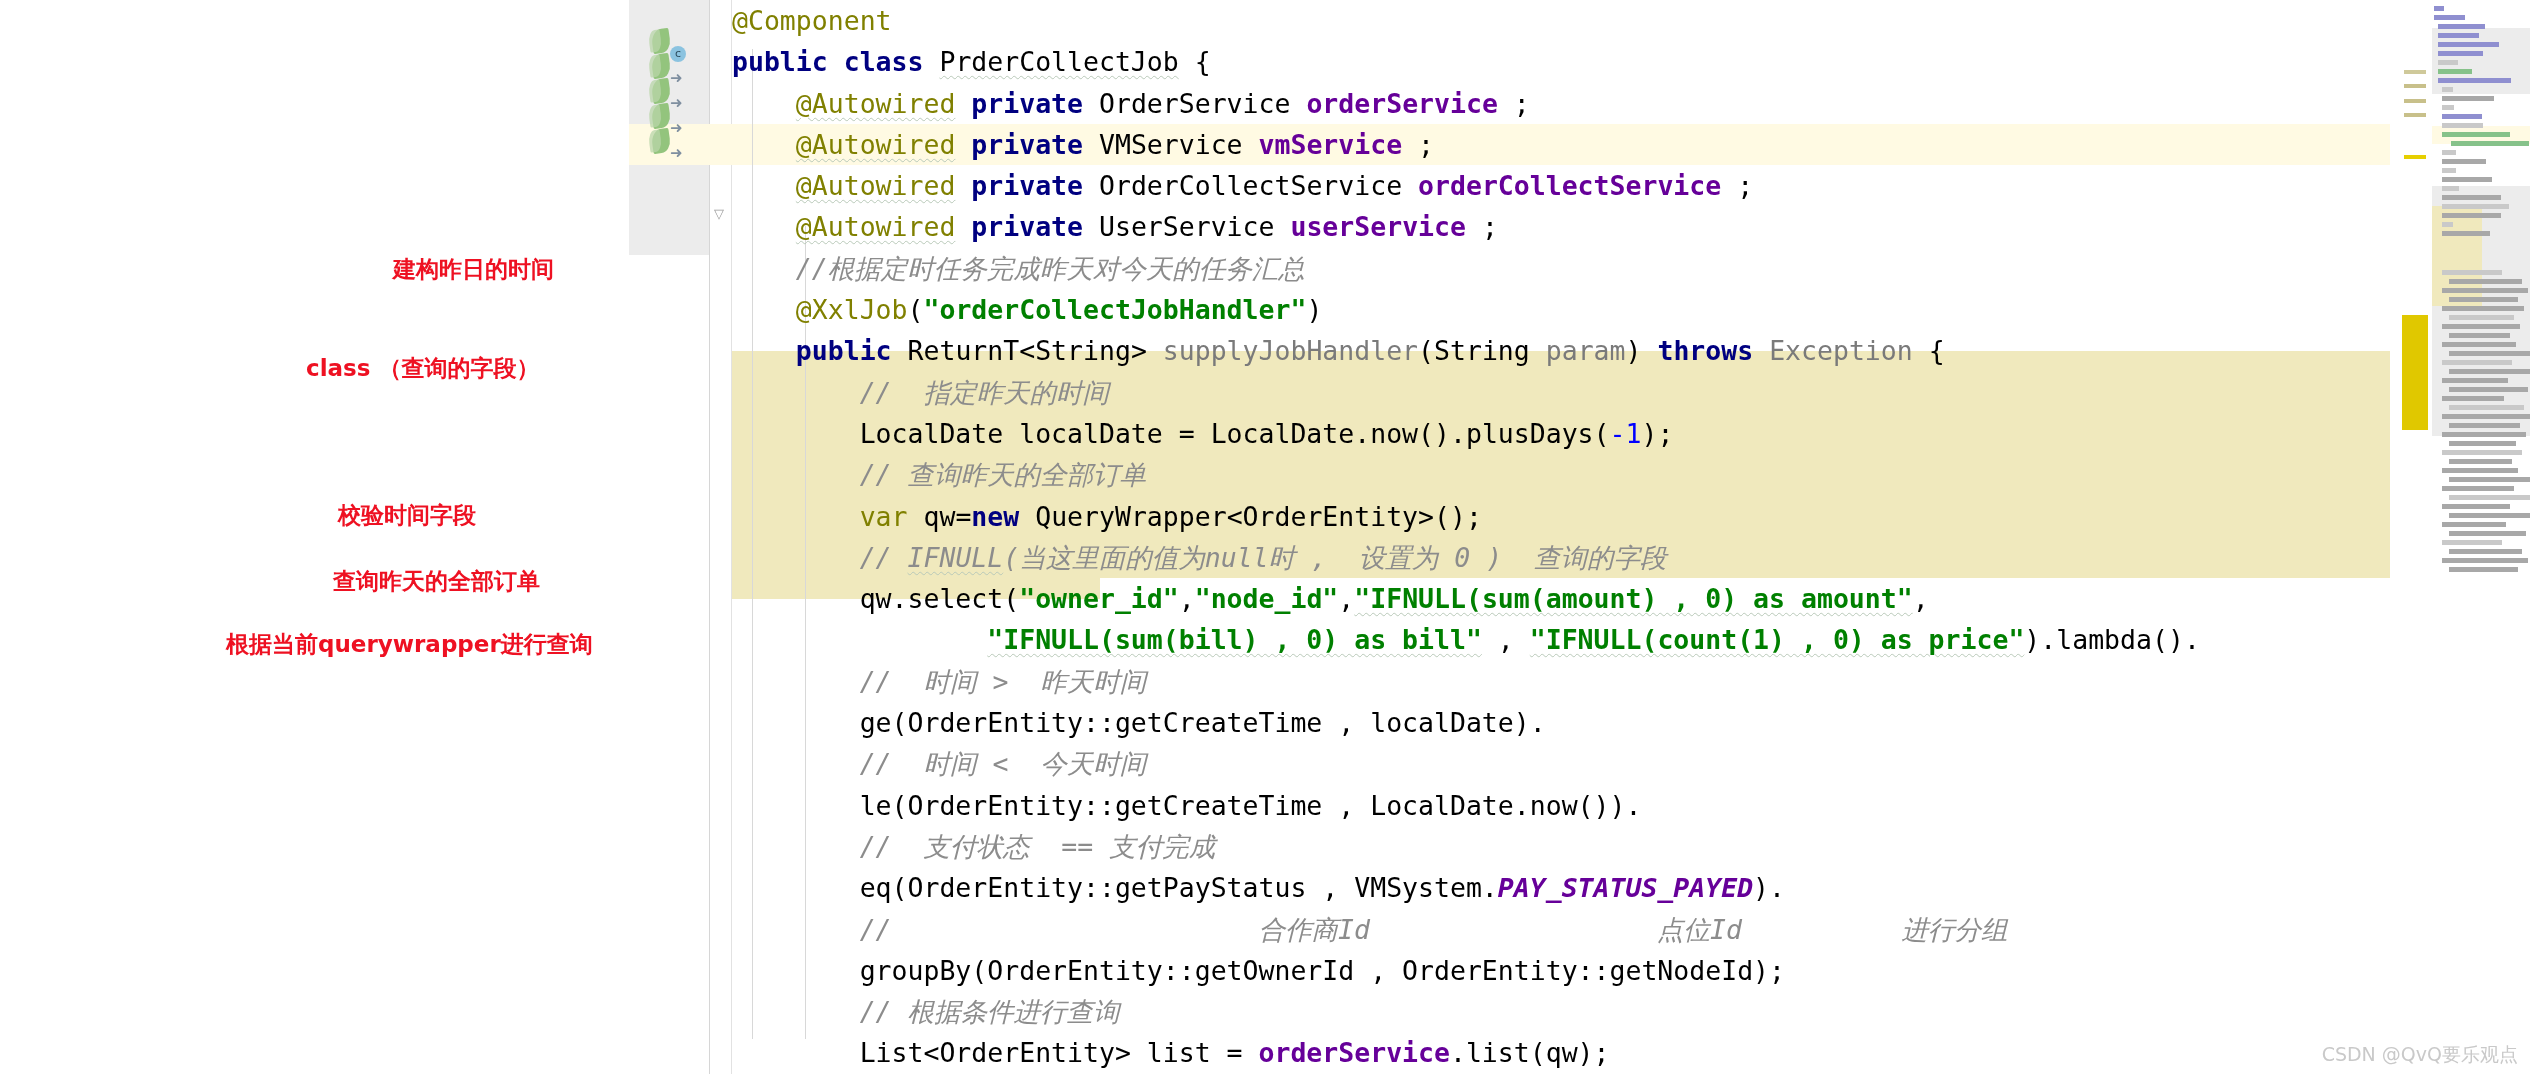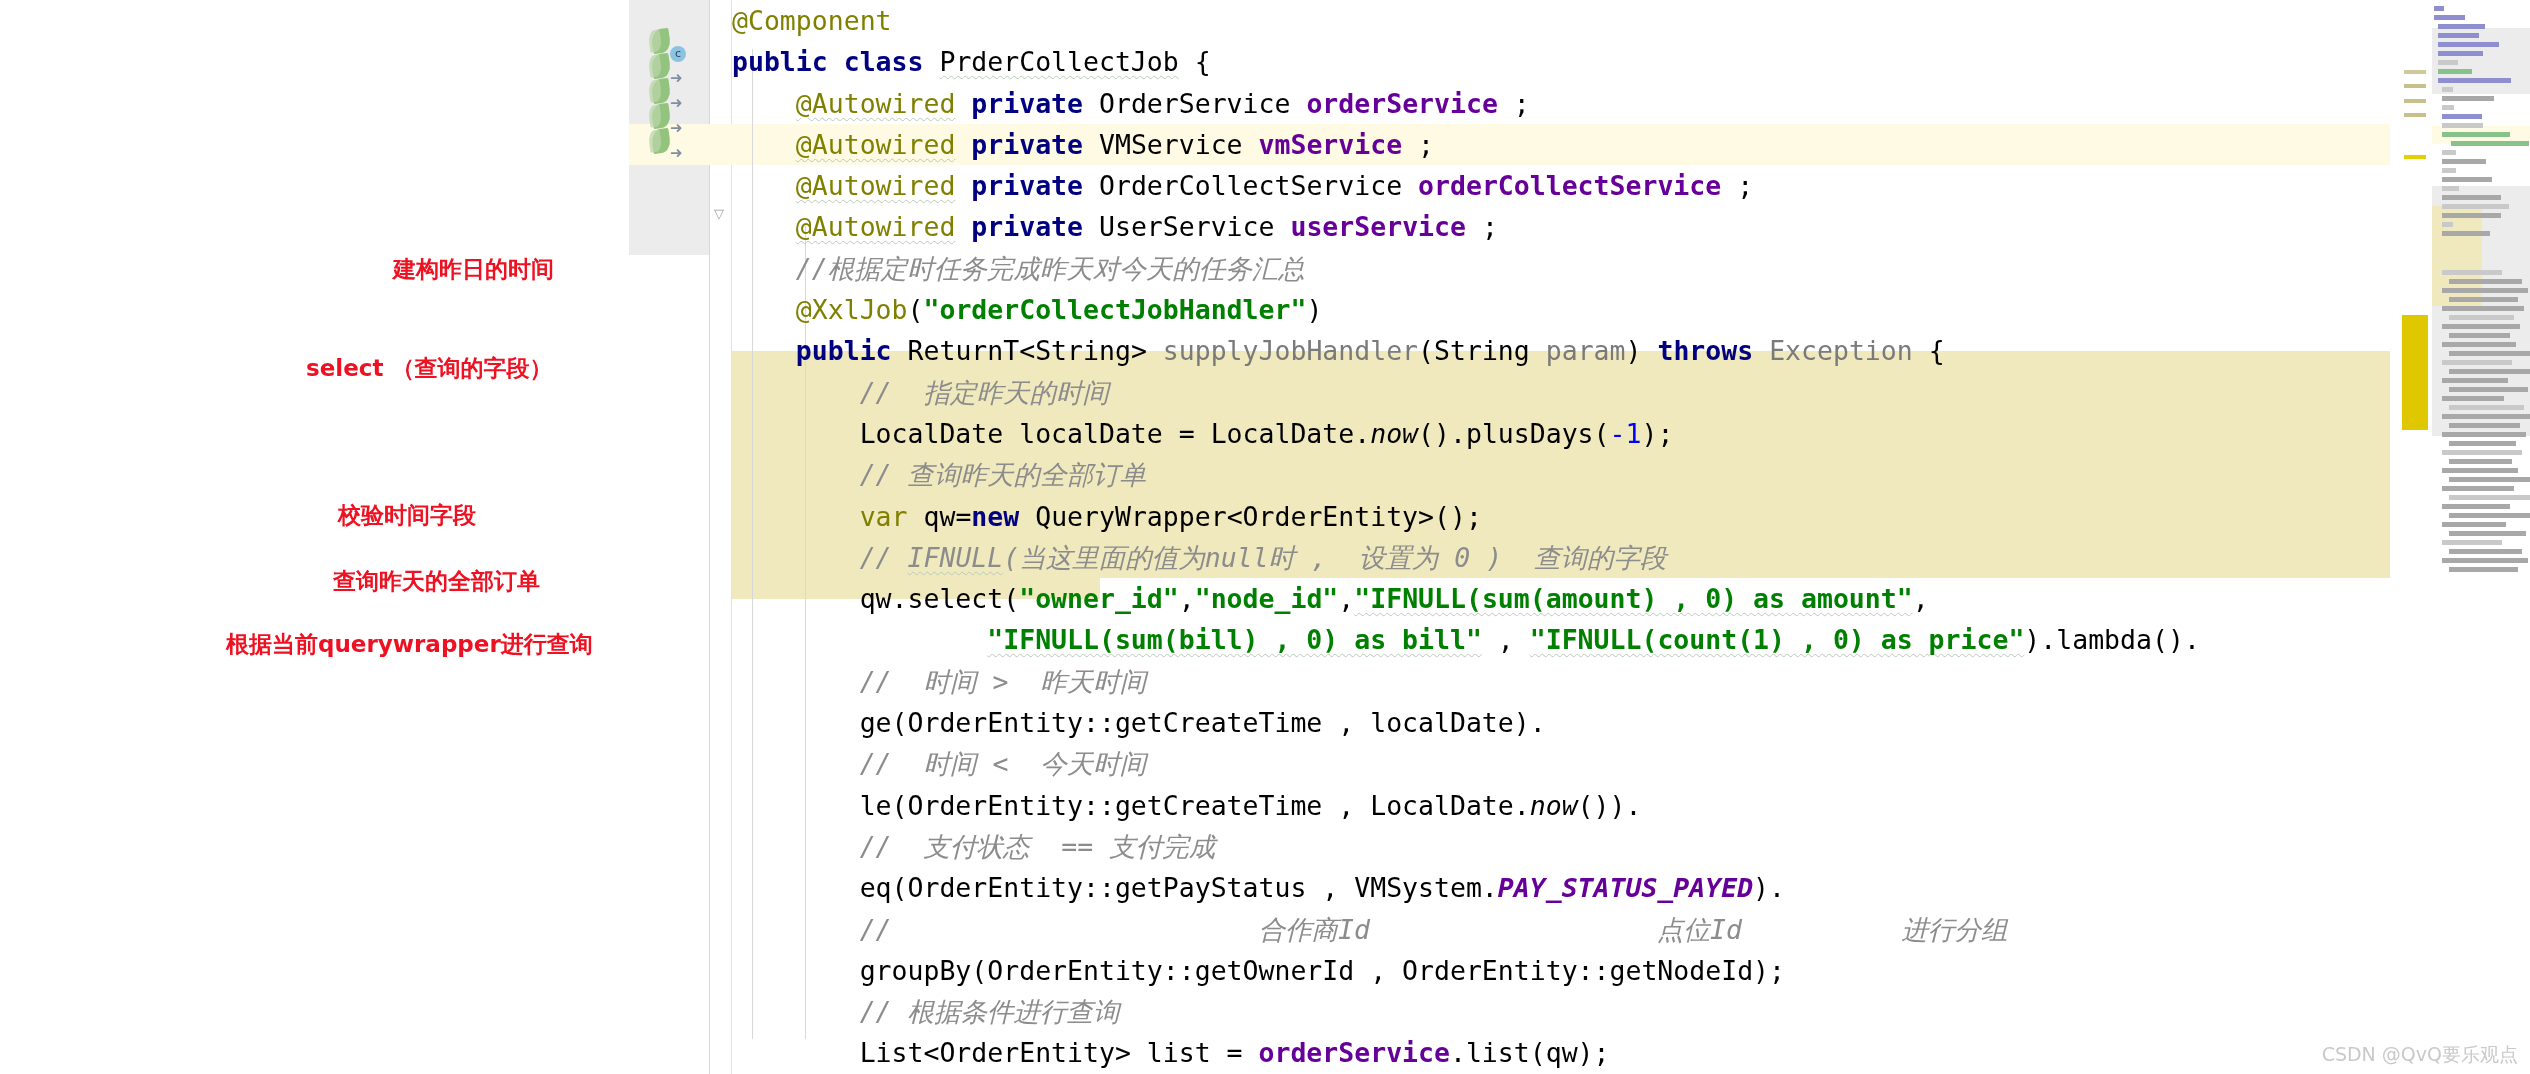--- a/index.html
+++ b/index.html
@@ -50,21 +50,21 @@
   .anno{color:#808000;}
   .kw{color:#000080;font-weight:bold;}
   .type{color:#000000;}
   .field{color:#660099;font-weight:bold;}
   .cmt{color:#8c8c8c;font-style:italic;}
   .str{color:#008000;font-weight:bold;}
   .num{color:#0000ff;}
   .meth{color:#7a7a7a;}
   .param{color:#7a7a7a;}
   .stat{color:#660099;font-weight:bold;font-style:italic;}
-  .itl{font-style:italic;}
+  .itl{}
   .plain{color:#000000;}
   .squig{
     text-decoration:underline;
     text-decoration-style:wavy;
     text-decoration-color:#b9c9b9;
     text-decoration-thickness:1px;
     text-underline-offset:4px;
   }
 
   
@@ -161,21 +161,21 @@
   </div>
   <div class="fold-caret" style="top:206px;">▽</div>
 
   <div class="iguide" style="left:752px;top:49px;height:990px;"></div>
   <div class="iguide" style="left:805px;top:226px;height:813px;"></div>
 
   <div class="code" id="code-body"><div class="line"><span class="anno">@Component</span></div><div class="line"><span class="kw">public </span><span class="kw">class </span><span class="type squig">PrderCollectJob</span><span class="plain"> {</span></div><div class="line"><span class="plain">    </span><span class="anno squig">@Autowired</span><span class="plain"> </span><span class="kw">private</span><span class="type"> OrderService </span><span class="field">orderService</span><span class="plain"> ;</span></div><div class="line"><span class="plain">    </span><span class="anno squig">@Autowired</span><span class="plain"> </span><span class="kw">private</span><span class="type"> VMService </span><span class="field">vmService</span><span class="plain"> ;</span></div><div class="line"><span class="plain">    </span><span class="anno squig">@Autowired</span><span class="plain"> </span><span class="kw">private</span><span class="type"> OrderCollectService </span><span class="field">orderCollectService</span><span class="plain"> ;</span></div><div class="line"><span class="plain">    </span><span class="anno squig">@Autowired</span><span class="plain"> </span><span class="kw">private</span><span class="type"> UserService </span><span class="field">userService</span><span class="plain"> ;</span></div><div class="line"><span class="plain">    </span><span class="cmt">//根据定时任务完成昨天对今天的任务汇总</span></div><div class="line"><span class="plain">    </span><span class="anno">@XxlJob</span><span class="plain">(</span><span class="str">"orderCollectJobHandler"</span><span class="plain">)</span></div><div class="line"><span class="plain">    </span><span class="kw">public </span><span class="type">ReturnT&lt;String&gt; </span><span class="meth">supplyJobHandler</span><span class="plain">(</span><span class="type">String </span><span class="param">param</span><span class="plain">) </span><span class="kw">throws</span><span class="plain"> </span><span class="meth">Exception</span><span class="plain"> {</span></div><div class="line"><span class="plain">        </span><span class="cmt">//  指定昨天的时间</span></div><div class="line"><span class="plain">        </span><span class="plain">LocalDate localDate = LocalDate.</span><span class="itl">now</span><span class="plain">().plusDays(</span><span class="num">-1</span><span class="plain">);</span></div><div class="line"><span class="plain">        </span><span class="cmt">// 查询昨天的全部订单</span></div><div class="line"><span class="plain">        </span><span class="anno">var</span><span class="plain"> qw=</span><span class="kw">new</span><span class="plain"> QueryWrapper&lt;OrderEntity&gt;();</span></div><div class="line"><span class="plain">        </span><span class="cmt">// </span><span class="cmt squig">IFNULL</span><span class="cmt">(当这里面的值为null时 ,  设置为 0 )  查询的字段</span></div><div class="line"><span class="plain">        </span><span class="plain">qw.select(</span><span class="str">"owner_id"</span><span class="plain">,</span><span class="str">"node_id"</span><span class="plain">,</span><span class="str squig">"IFNULL(sum(amount) , 0) as amount"</span><span class="plain">,</span></div><div class="line"><span class="plain">                </span><span class="str squig">"IFNULL(sum(bill) , 0) as bill"</span><span class="plain"> , </span><span class="str squig">"IFNULL(count(1) , 0) as price"</span><span class="plain">).lambda().</span></div><div class="line"><span class="plain">        </span><span class="cmt">//  时间 &gt;  昨天时间</span></div><div class="line"><span class="plain">        </span><span class="plain">ge(OrderEntity::getCreateTime , localDate).</span></div><div class="line"><span class="plain">        </span><span class="cmt">//  时间 &lt;  今天时间</span></div><div class="line"><span class="plain">        </span><span class="plain">le(OrderEntity::getCreateTime , LocalDate.</span><span class="itl">now</span><span class="plain">()).</span></div><div class="line"><span class="plain">        </span><span class="cmt">//  支付状态  == 支付完成</span></div><div class="line"><span class="plain">        </span><span class="plain">eq(OrderEntity::getPayStatus , VMSystem.</span><span class="stat">PAY_STATUS_PAYED</span><span class="plain">).</span></div><div class="line"><span class="plain">        </span><span class="cmt">//                       合作商Id                  点位Id          进行分组</span></div><div class="line"><span class="plain">        </span><span class="plain">groupBy(OrderEntity::getOwnerId , OrderEntity::getNodeId);</span></div><div class="line"><span class="plain">        </span><span class="cmt">// 根据条件进行查询</span></div><div class="line"><span class="plain">        </span><span class="plain">List&lt;OrderEntity&gt; list = </span><span class="field">orderService</span><span class="plain">.list(qw);</span></div></div>
 
   <div class="annotation-layer">
       <div class="ann" style="left: 393px; top: 254px;">建构昨日的时间</div>
-      <div class="ann" style="left: 306px; top: 353px;">select （查询的字段）</div>
+      <div class="ann" style="left: 306px; top: 353px;">class （查询的字段）</div>
       <div class="ann" style="left: 338px; top: 500px;">校验时间字段</div>
       <div class="ann" style="left: 333px; top: 566px;">查询昨天的全部订单</div>
       <div class="ann" style="left: 226px; top: 629px;">根据当前querywrapper进行查询</div>
     </div>
 
   <div class="rail">
     
   </div>
   <div id="sb-marks">
       <div class="sb-err" style="top: 70px; background: rgb(207, 201, 154); position: absolute;"></div>

